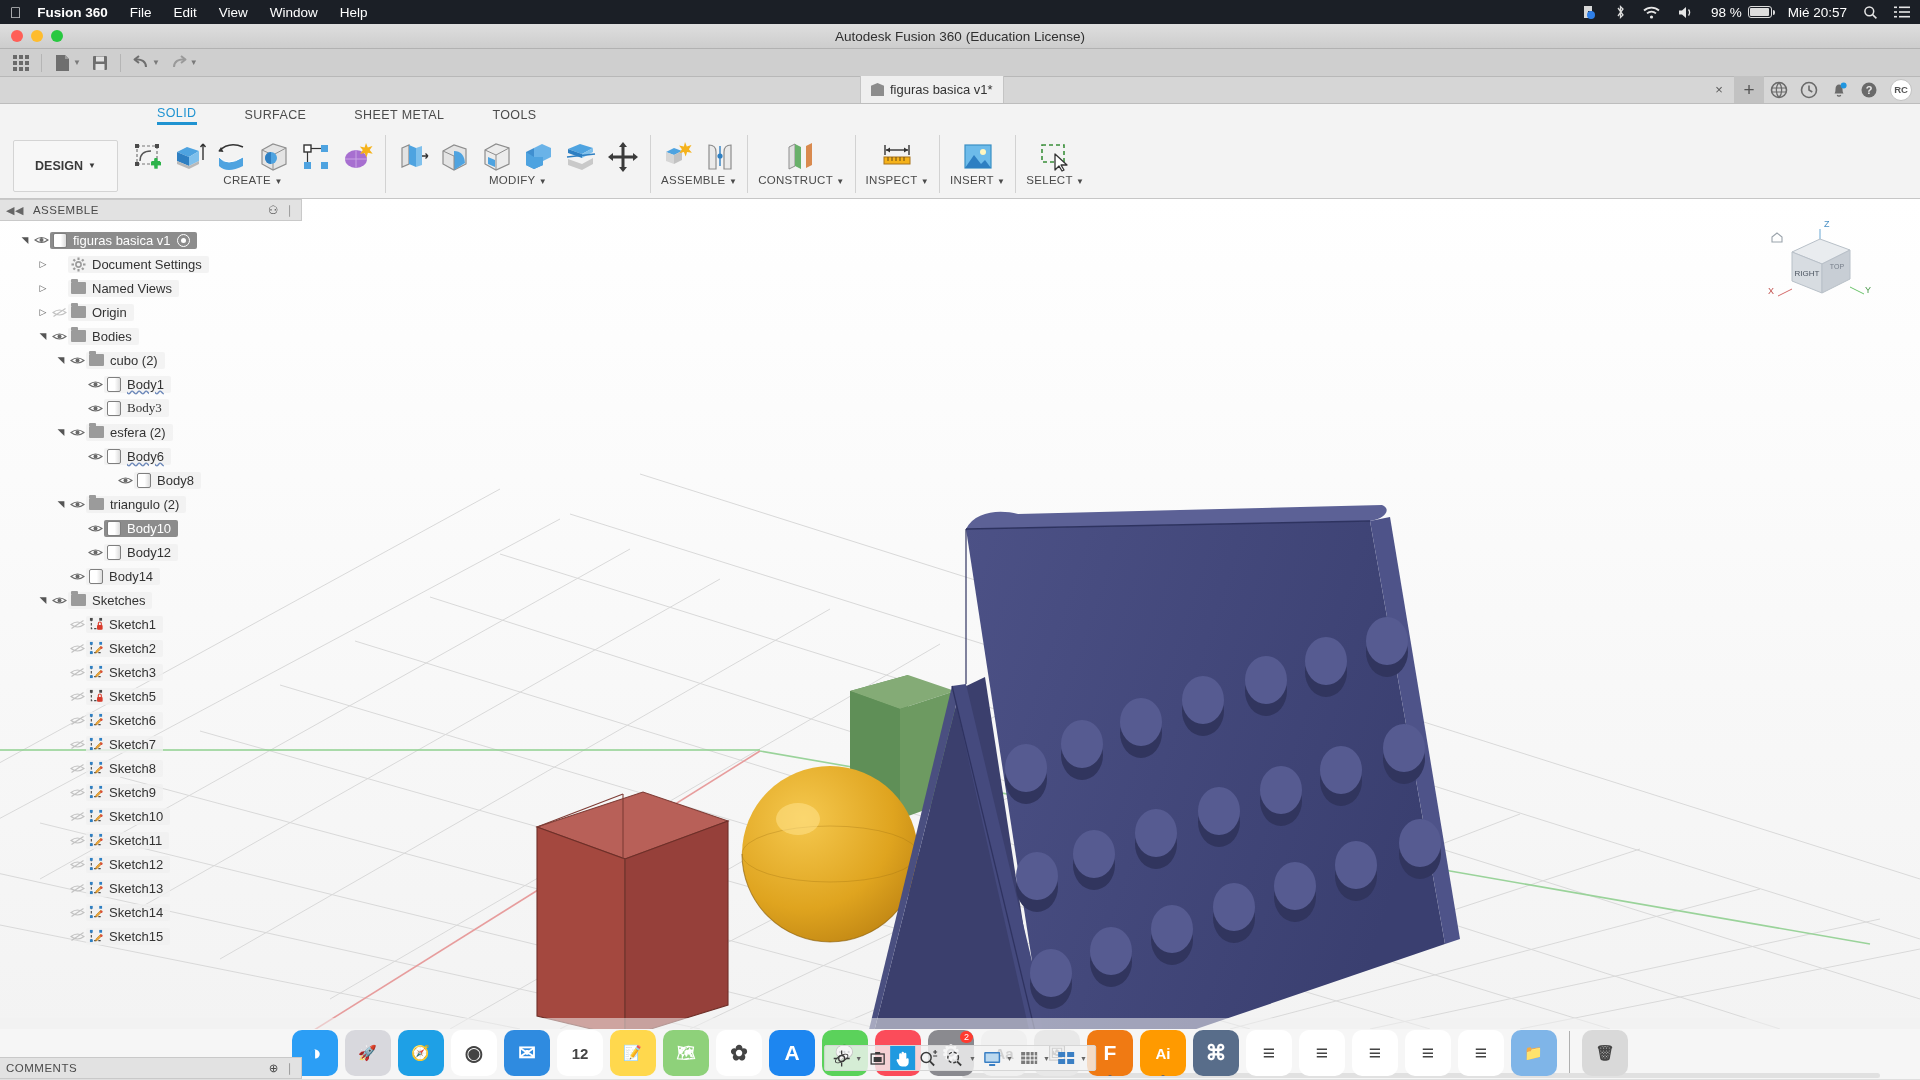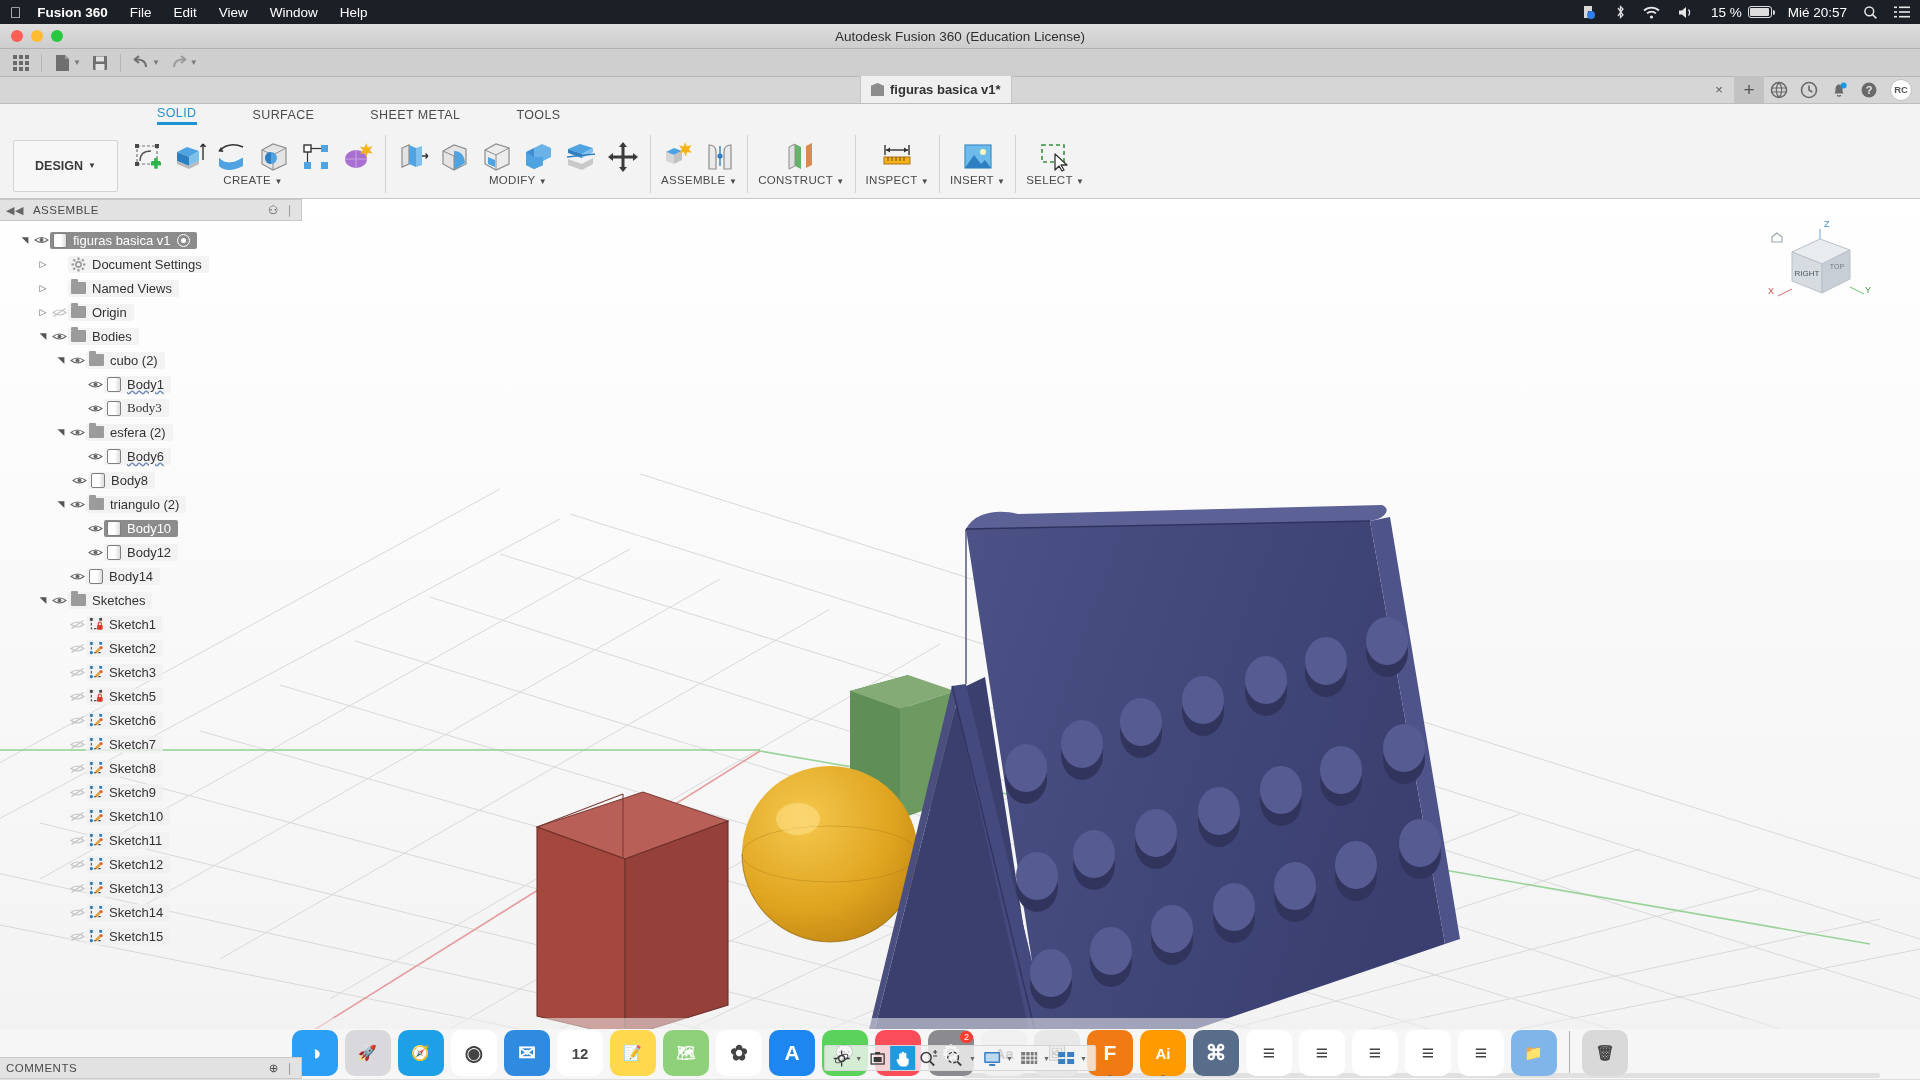--- a/index.html
+++ b/index.html
@@ -52,39 +52,39 @@
   .grid9 i{ background:#6a6a6a; display:block; width:4px;height:4px;}
 
   
   #tabstrip {
     height:27px; background:#d6d6d6; display:flex; align-items:flex-end;
     border-bottom:1px solid #bdbdbd; position:relative;
   }
   .doctab {
     height:27px; background:#efefef; display:flex; align-items:center; gap:6px;
     padding:0 10px; font-size:13px; color:#333; margin-left:860px;
-    border-left:1px solid #c4c4c4; border-right:1px solid #c4c4c4;font-weight:bold;
+    border-left:1px solid #c4c4c4; border-right:1px solid #c4c4c4;
   }
   .cube-ico {
     width:13px;height:13px; background:#8c8c8c; position:relative; display:inline-block;
     clip-path: polygon(0 22%, 50% 0, 100% 22%, 100% 100%, 50% 100%, 0 100%);
   }
   #tabstrip .right {
     margin-left:auto; display:flex; align-items:center; gap:0px; padding-right:8px; height:27px;
   }
   .tbtn { width:30px; height:27px; display:flex; align-items:center; justify-content:center;
           color:#5a5a5a; }
   .tbtn.plus { background:#c2c2c2; font-size:19px; color:#555; }
   .avatar { width:22px;height:22px;border-radius:50%;background:#fff;border:1px solid #c2c2c2;
             font-size:9.5px; color:#555; display:flex;align-items:center;justify-content:center;
             margin-left:6px; font-weight:bold;}
 
   
   #ribbon { background:#f3f3f3; border-bottom:1px solid #c6c6c6; height:95px; position:relative;}
-  #ribtabs { display:flex; align-items:center; height:22px; padding-left:135px; gap:12px; }
+  #ribtabs { display:flex; align-items:center; height:22px; padding-left:135px; gap:4px; }
   .ribtab { font-size:12.5px; color:#4b4b4b; padding:0 22px; letter-spacing:.4px;}
   .ribtab.active { color:#1f93d1; font-weight:500; }
   .ribtab.active:after{ content:""; display:block; height:3px; background:#1f93d1; margin-top:2px;}
   #ribbody { display:flex; align-items:center; height:73px; }
   .designbox {
     width:105px; height:52px; margin:6px 8px 0 13px; border:1px solid #d4d4d4; background:#f7f7f7;
     display:flex; align-items:center; justify-content:center; gap:5px;
     font-size:12.5px; font-weight:bold; color:#3a3a3a; border-radius:2px;
   }
   .grp { display:flex; flex-direction:column; align-items:center; padding:0 5px; height:73px;}
@@ -200,21 +200,21 @@
         <path d="M5 8.4 A7 7 0 0 1 14 8.4" stroke="#e6e6e6" stroke-width="1.8" fill="none"></path>
         <circle cx="9.5" cy="12" r="1.6" fill="#e6e6e6"></circle>
       </svg>
   </span>
   <span class="ritem">
     <svg width="18" height="15" viewBox="0 0 18 15">
         <path d="M2 5.5 L5 5.5 L9 2 L9 13 L5 9.5 L2 9.5 Z" fill="#e6e6e6"></path>
         <path d="M11.5 4.5 A5 5 0 0 1 11.5 10.5" stroke="#e6e6e6" stroke-width="1.3" fill="none"></path>
       </svg>
   </span>
-  <span class="ritem">15 %</span>
+  <span class="ritem">98 %</span>
   <span class="ritem" style="margin-left:6px;">
     <span class="batt-box">
         <span class="batt-fill"></span>
       </span>
   </span>
   <span class="ritem">Mié 20:57</span>
   <span class="ritem">
     <svg width="15" height="15" viewBox="0 0 15 15">
         <circle cx="6.3" cy="6.3" r="4.4" stroke="#e6e6e6" stroke-width="1.5" fill="none"></circle>
         <line x1="9.6" y1="9.6" x2="13.4" y2="13.4" stroke="#e6e6e6" stroke-width="1.5"></line>
@@ -839,21 +839,21 @@
               <svg width="15" height="11" viewBox="0 0 15 11">
                 <path d="M1 5.5 Q7.5 0.5 14 5.5 Q7.5 10.5 1 5.5Z" stroke="#6a6a6a" stroke-width="1.1" fill="none"></path>
                 <circle cx="7.5" cy="5.5" r="2" fill="#6a6a6a"></circle>
               </svg>
             </span>
             <span class="chip" style="text-decoration: underline wavy rgb(106, 134, 184);">
               <span class="bodyico"></span>
               <span>Body6</span>
             </span>
           </div>
-          <div class="tnode" style="padding-left: 56px;">
+          <div class="tnode" style="padding-left: 102px;">
             <span class="arrow"></span>
             <span class="eye">
               <svg width="15" height="11" viewBox="0 0 15 11">
                 <path d="M1 5.5 Q7.5 0.5 14 5.5 Q7.5 10.5 1 5.5Z" stroke="#6a6a6a" stroke-width="1.1" fill="none"></path>
                 <circle cx="7.5" cy="5.5" r="2" fill="#6a6a6a"></circle>
               </svg>
             </span>
             <span class="chip">
               <span class="bodyico"></span>
               <span>Body8</span>

